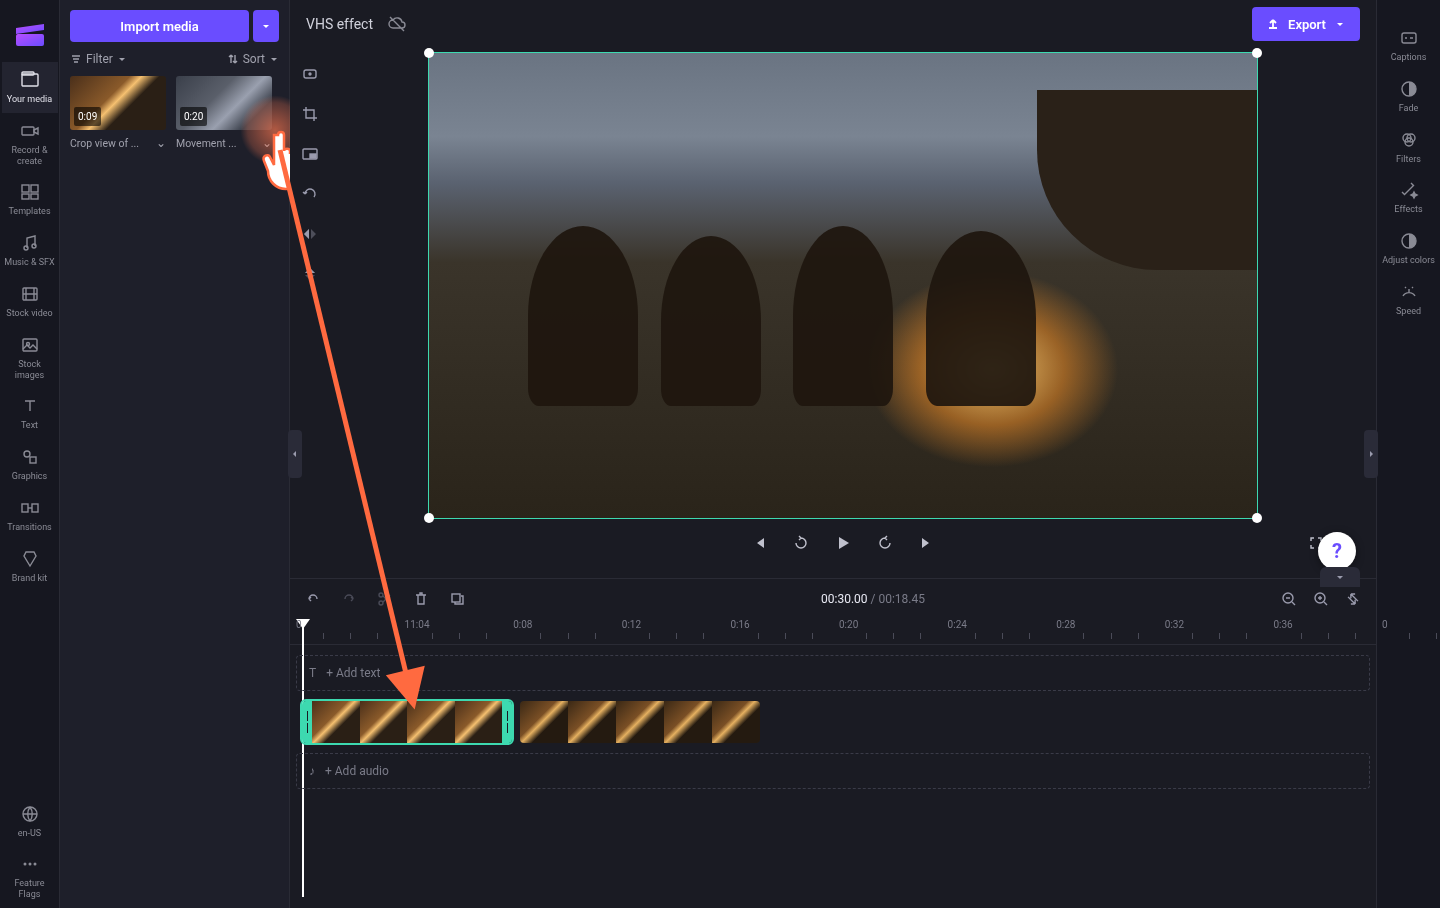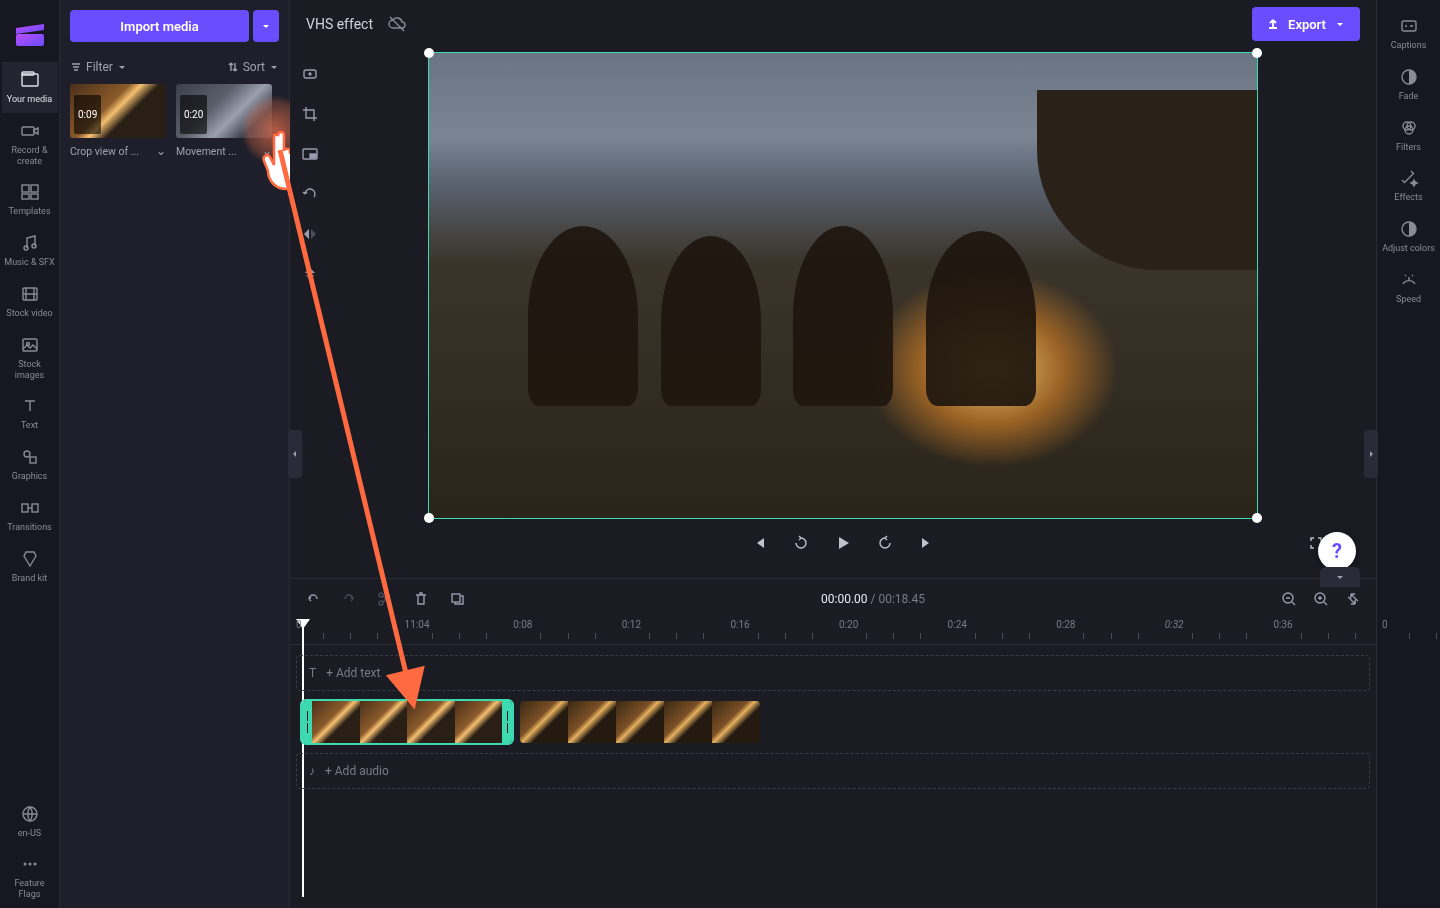--- a/index.html
+++ b/index.html
@@ -10,30 +10,30 @@
   .app-logo { width: 32px; height: 28px; margin-bottom: 14px; position: relative; }
   .app-logo svg { width: 100%; height: 100%; }
   .sidebar-item { display: flex; flex-direction: column; align-items: center; justify-content: center; width: 56px; padding: 8px 2px; cursor: pointer; color: #8a8b95; }
   .sidebar-item.active { background: #232430; color: #e0e0e8; }
   .sidebar-item .icon { width: 20px; height: 20px; display:flex;align-items:center;justify-content:center;}
   .sidebar-item .label { font-size: 9px; text-align: center; margin-top: 4px; line-height: 1.2; }
   .sidebar-spacer { flex: 1; }
   
   
   .media-panel { width: 230px; background: #1e1f2a; border-right: 1px solid #2a2b35; display: flex; flex-direction: column; padding: 10px; position: relative;}
-  .import-row { display: flex; gap: 4px; margin-bottom: 18px; }
+  .import-row { display: flex; gap: 4px; margin-bottom: 10px; }
   .import-btn { flex: 1; background: #6a4dff; color: #fff; border: none; border-radius: 4px; height: 32px; font-size: 13px; font-weight: 600; cursor: pointer; }
   .import-dropdown { width: 26px; background: #6a4dff; border: none; border-radius: 4px; display:flex;align-items:center;justify-content:center;cursor:pointer;color:#fff;}
   .filter-sort-row { display: flex; justify-content: space-between; margin-bottom: 10px; }
   .fs-btn { background: transparent; border: none; color: #a0a1ad; font-size: 12px; cursor: pointer; display:flex;align-items:center;gap:4px;}
   .media-thumbs { display: flex; gap: 10px; }
   .media-thumb { width: 96px; }
   .thumb-img { width: 96px; height: 54px; border-radius: 3px; background: linear-gradient(135deg, #4a2f1a, #8a5a2a 40%, #f5c070 48%, #2a1f15 60%); position: relative; }
   .thumb-img2 { background: linear-gradient(135deg, #3a3f4a, #5a5f6a 40%, #9aa0af 60%, #3a3f4a 80%); }
-  .thumb-dur { position: absolute; bottom: 4px; left: 4px; font-size: 10px; background: rgba(0,0,0,0.6); padding: 14px 4px; border-radius: 2px; color: #fff;}
+  .thumb-dur { position: absolute; bottom: 4px; left: 4px; font-size: 10px; background: rgba(0,0,0,0.6); padding: 4px 4px; border-radius: 2px; color: #fff;}
   .thumb-label-row { display:flex; align-items:center; justify-content:space-between; margin-top:6px;}
   .thumb-label { font-size: 10.5px; color: #a0a1ad; white-space: nowrap; overflow: hidden; text-overflow: ellipsis; max-width:78px;}
   .thumb-chevron { color: #a0a1ad; font-size: 12px;}
   
   
   .drag-cursor { position:absolute; top:95px; left:180px; width:100px; height:110px; pointer-events:none;}
   .drag-cursor .ripple { position:absolute; top:0; left:0; width:70px; height:70px; border-radius:50%; background: radial-gradient(circle, rgba(255,120,80,0.65) 0%, rgba(255,120,80,0.25) 55%, rgba(255,120,80,0) 70%);}
   .drag-cursor .hand { position:absolute; top:28px; left:18px; }
   
   
@@ -98,21 +98,21 @@
   .clip { position:absolute; top:2px; height:42px; border-radius:4px; overflow:hidden; display:flex;}
   .clip.sel { outline:2px solid #3dd9b0;}
   .clip .grip { width:10px; background:#3dd9b0; display:flex; flex-direction:column; justify-content:center; align-items:center; gap:2px;}
   .clip .grip span{width:1px;height:10px;background:#1a1b23;}
   .clip .frames { flex:1; display:flex;}
   .clip .frame { flex:1; background: linear-gradient(135deg, #4a2f1a, #8a5a2a 40%, #f5c070 48%, #2a1f15 60%);}
   .clip2 .frame { background: linear-gradient(135deg, #3a2815, #7a4f25 40%, #e5b060 48%, #241a10 60%);}
   .mic-icon{margin-right:10px;}
   
   
-  .right-sidebar { width: 64px; background:#161720; border-left:1px solid #2a2b35; display:flex; flex-direction:column; align-items:center; padding-top:8px;}
+  .right-sidebar { width: 64px; background:#161720; border-left:1px solid #2a2b35; display:flex; flex-direction:column; align-items:center; padding-top:20px;}
   .right-sidebar .sidebar-item { width:60px;}
   
   
   .panel-tab { position:absolute; width:14px; height:48px; background:#2a2b38; display:flex; align-items:center;justify-content:center; color:#9a9bad; cursor:pointer; border-radius:4px;}
   .panel-tab.left{ left:288px; top:430px;}
   .panel-tab.right{ right:62px; top:430px;}
   
   
   .annot-arrow { position:absolute; pointer-events:none; z-index:50;}
 </style>
@@ -436,21 +436,21 @@
             <path d="M3 4h10M5 4v9h6V4M7 4V2h2v2"></path>
           </svg>
         </div>
       <div class="tl-btn">
           <svg width="16" height="16" viewBox="0 0 16 16" fill="none" stroke="currentColor" stroke-width="1.4">
             <rect x="3" y="3" width="8" height="8"></rect>
             <path d="M6 11v2h8V5h-2"></path>
           </svg>
         </div>
       <div class="tl-tc">
-        <span class="cur">00:00.00</span><span class="tot"> / </span><span class="tot">00:18.45</span>
+        <span class="cur">00:30.00</span><span class="tot"> / </span><span class="tot">00:18.45</span>
       </div>
       <div class="tl-zoom">
         <div class="tl-btn">
             <svg width="16" height="16" viewBox="0 0 16 16" fill="none" stroke="currentColor" stroke-width="1.4">
               <circle cx="7" cy="7" r="5"></circle>
               <path d="M11 11l3 3M5 7h4"></path>
             </svg>
           </div>
         <div class="tl-btn">
             <svg width="16" height="16" viewBox="0 0 16 16" fill="none" stroke="currentColor" stroke-width="1.4">
@@ -493,21 +493,21 @@
         <div class="ruler-tick" style="left: calc(55% + 6px);"></div>
         <div class="ruler-tick" style="left: calc(57.5% + 6px);"></div>
         <div class="ruler-mark" style="left: calc(60% + 6px);">0:24</div>
         <div class="ruler-tick" style="left: calc(62.5% + 6px);"></div>
         <div class="ruler-tick" style="left: calc(65% + 6px);"></div>
         <div class="ruler-tick" style="left: calc(67.5% + 6px);"></div>
         <div class="ruler-mark" style="left: calc(70% + 6px);">0:28</div>
         <div class="ruler-tick" style="left: calc(72.5% + 6px);"></div>
         <div class="ruler-tick" style="left: calc(75% + 6px);"></div>
         <div class="ruler-tick" style="left: calc(77.5% + 6px);"></div>
-        <div class="ruler-mark" style="left: calc(80% + 6px); font-style: italic;">0:32</div>
+        <div class="ruler-mark" style="left: calc(80% + 6px);">0:32</div>
         <div class="ruler-tick" style="left: calc(82.5% + 6px);"></div>
         <div class="ruler-tick" style="left: calc(85% + 6px);"></div>
         <div class="ruler-tick" style="left: calc(87.5% + 6px);"></div>
         <div class="ruler-mark" style="left: calc(90% + 6px);">0:36</div>
         <div class="ruler-tick" style="left: calc(92.5% + 6px);"></div>
         <div class="ruler-tick" style="left: calc(95% + 6px);"></div>
         <div class="ruler-tick" style="left: calc(97.5% + 6px);"></div>
         <div class="ruler-mark" style="left: calc(100% + 6px);">0</div>
         <div class="ruler-tick" style="left: calc(102.5% + 6px);"></div>
         <div class="ruler-tick" style="left: calc(105% + 6px);"></div>

